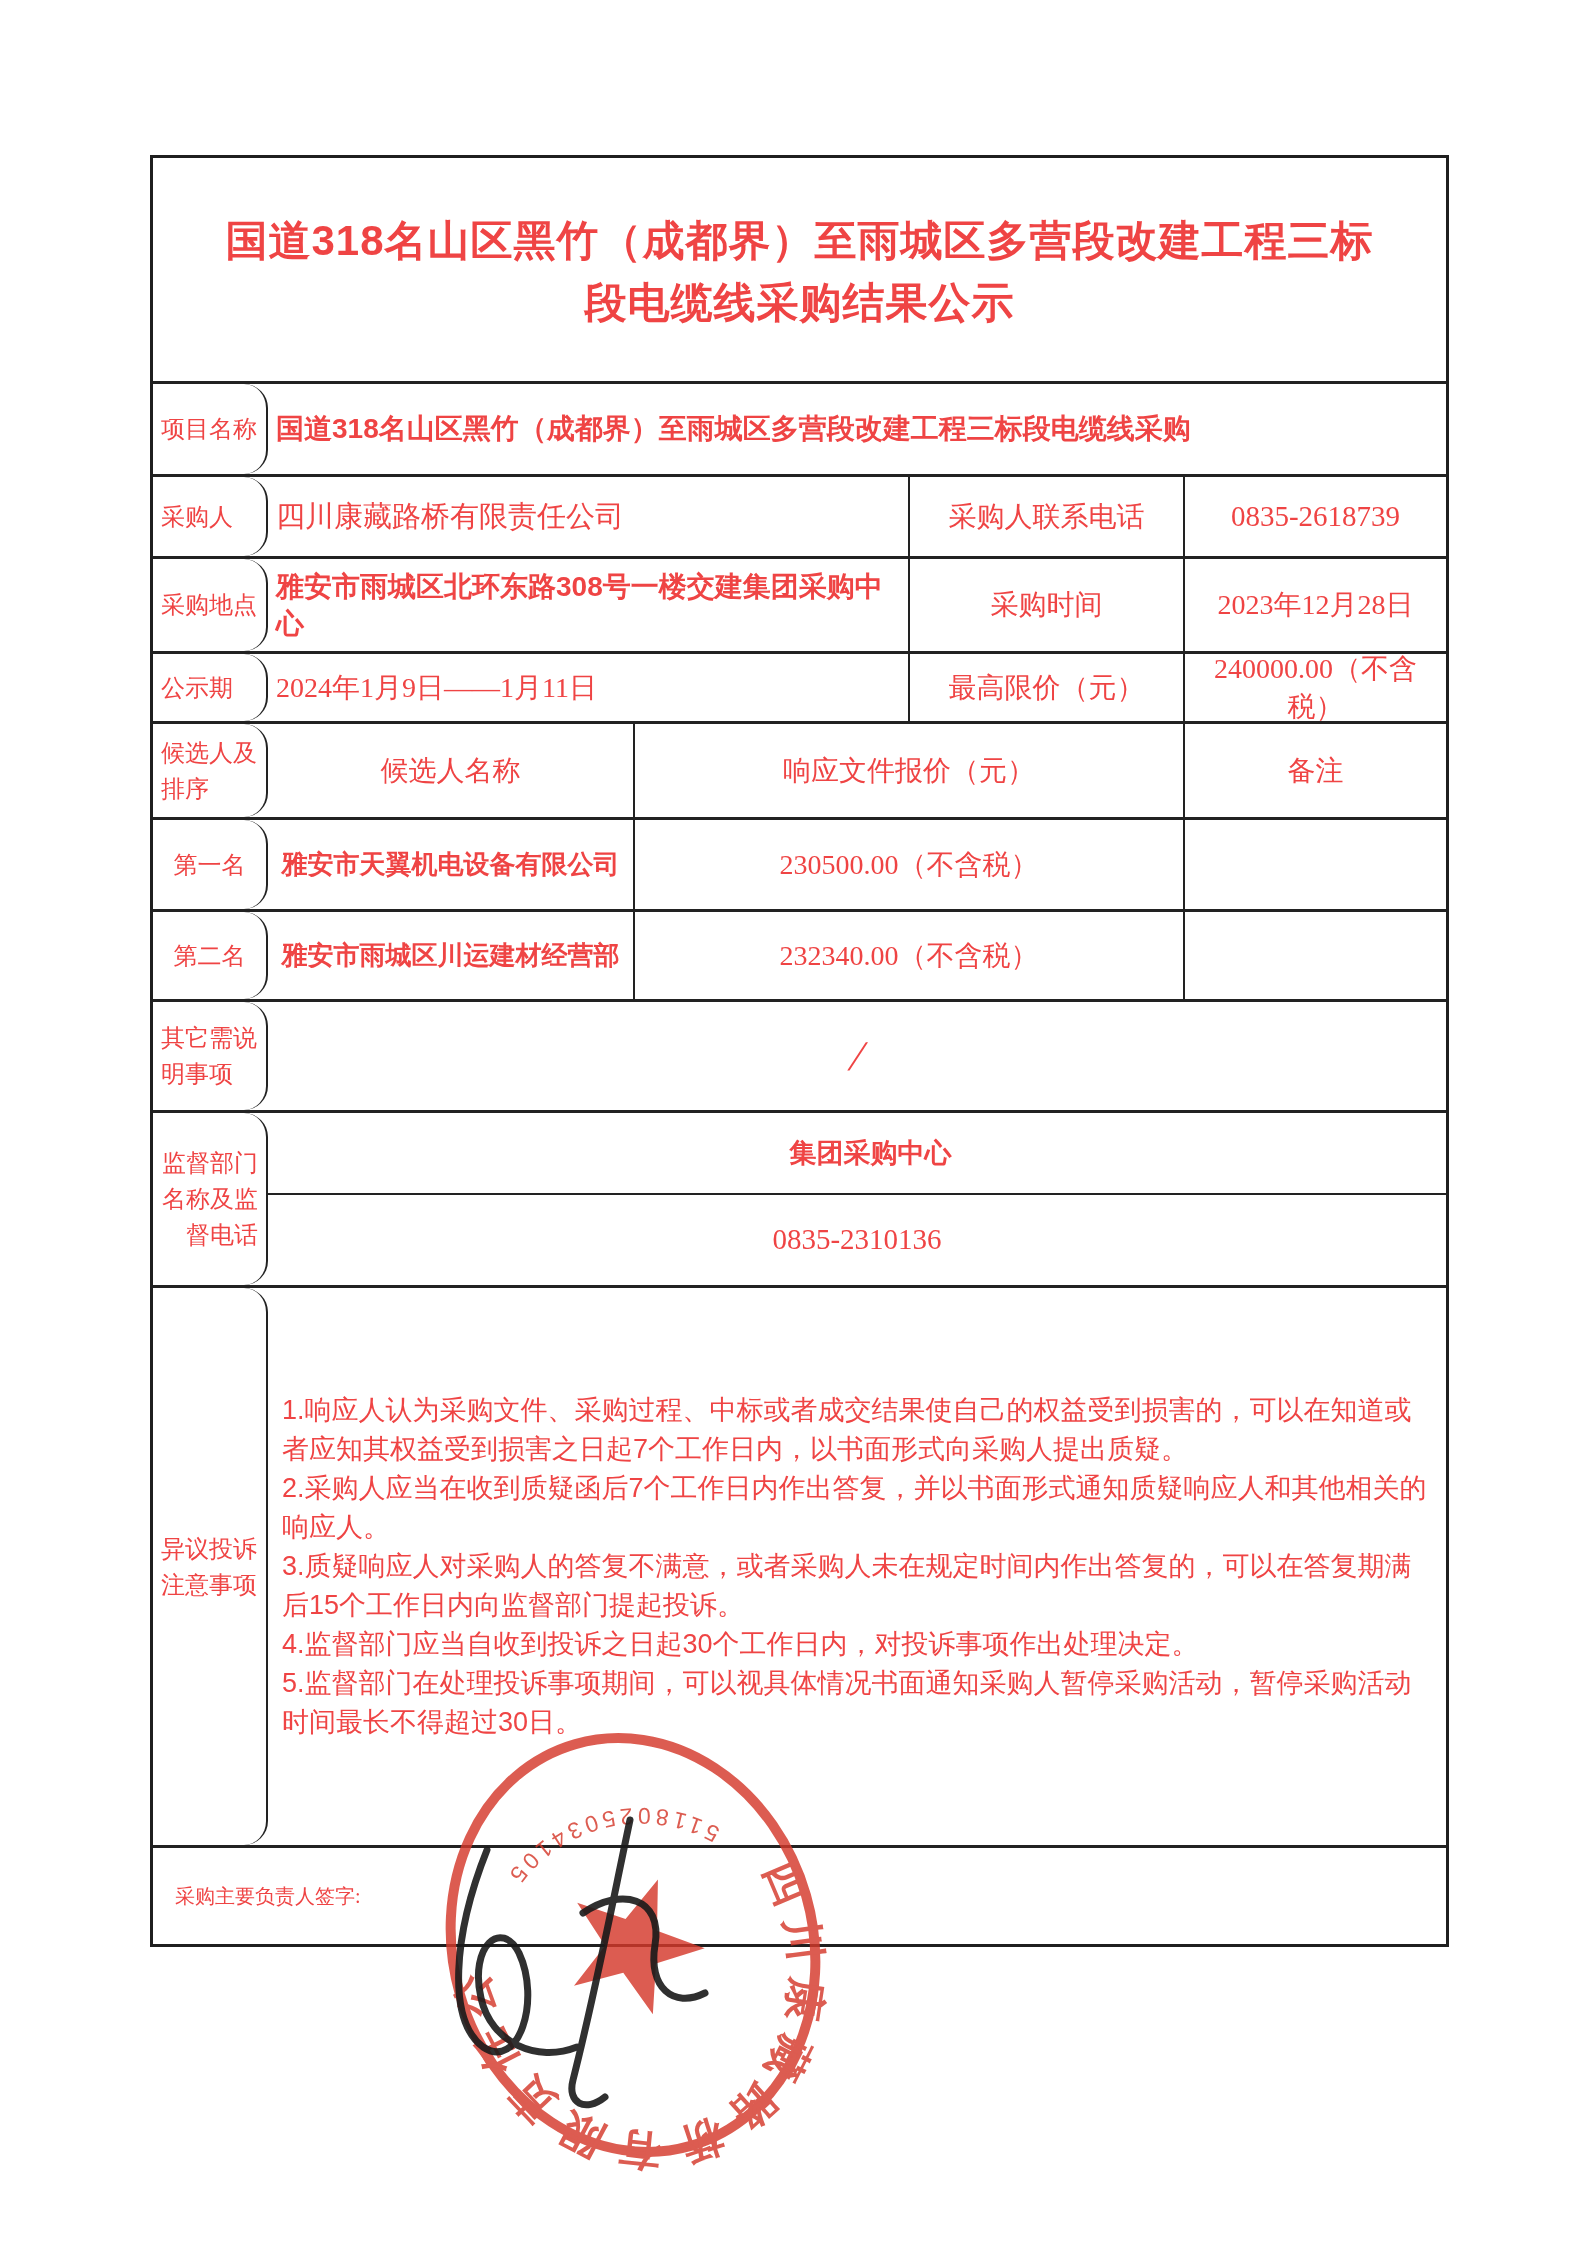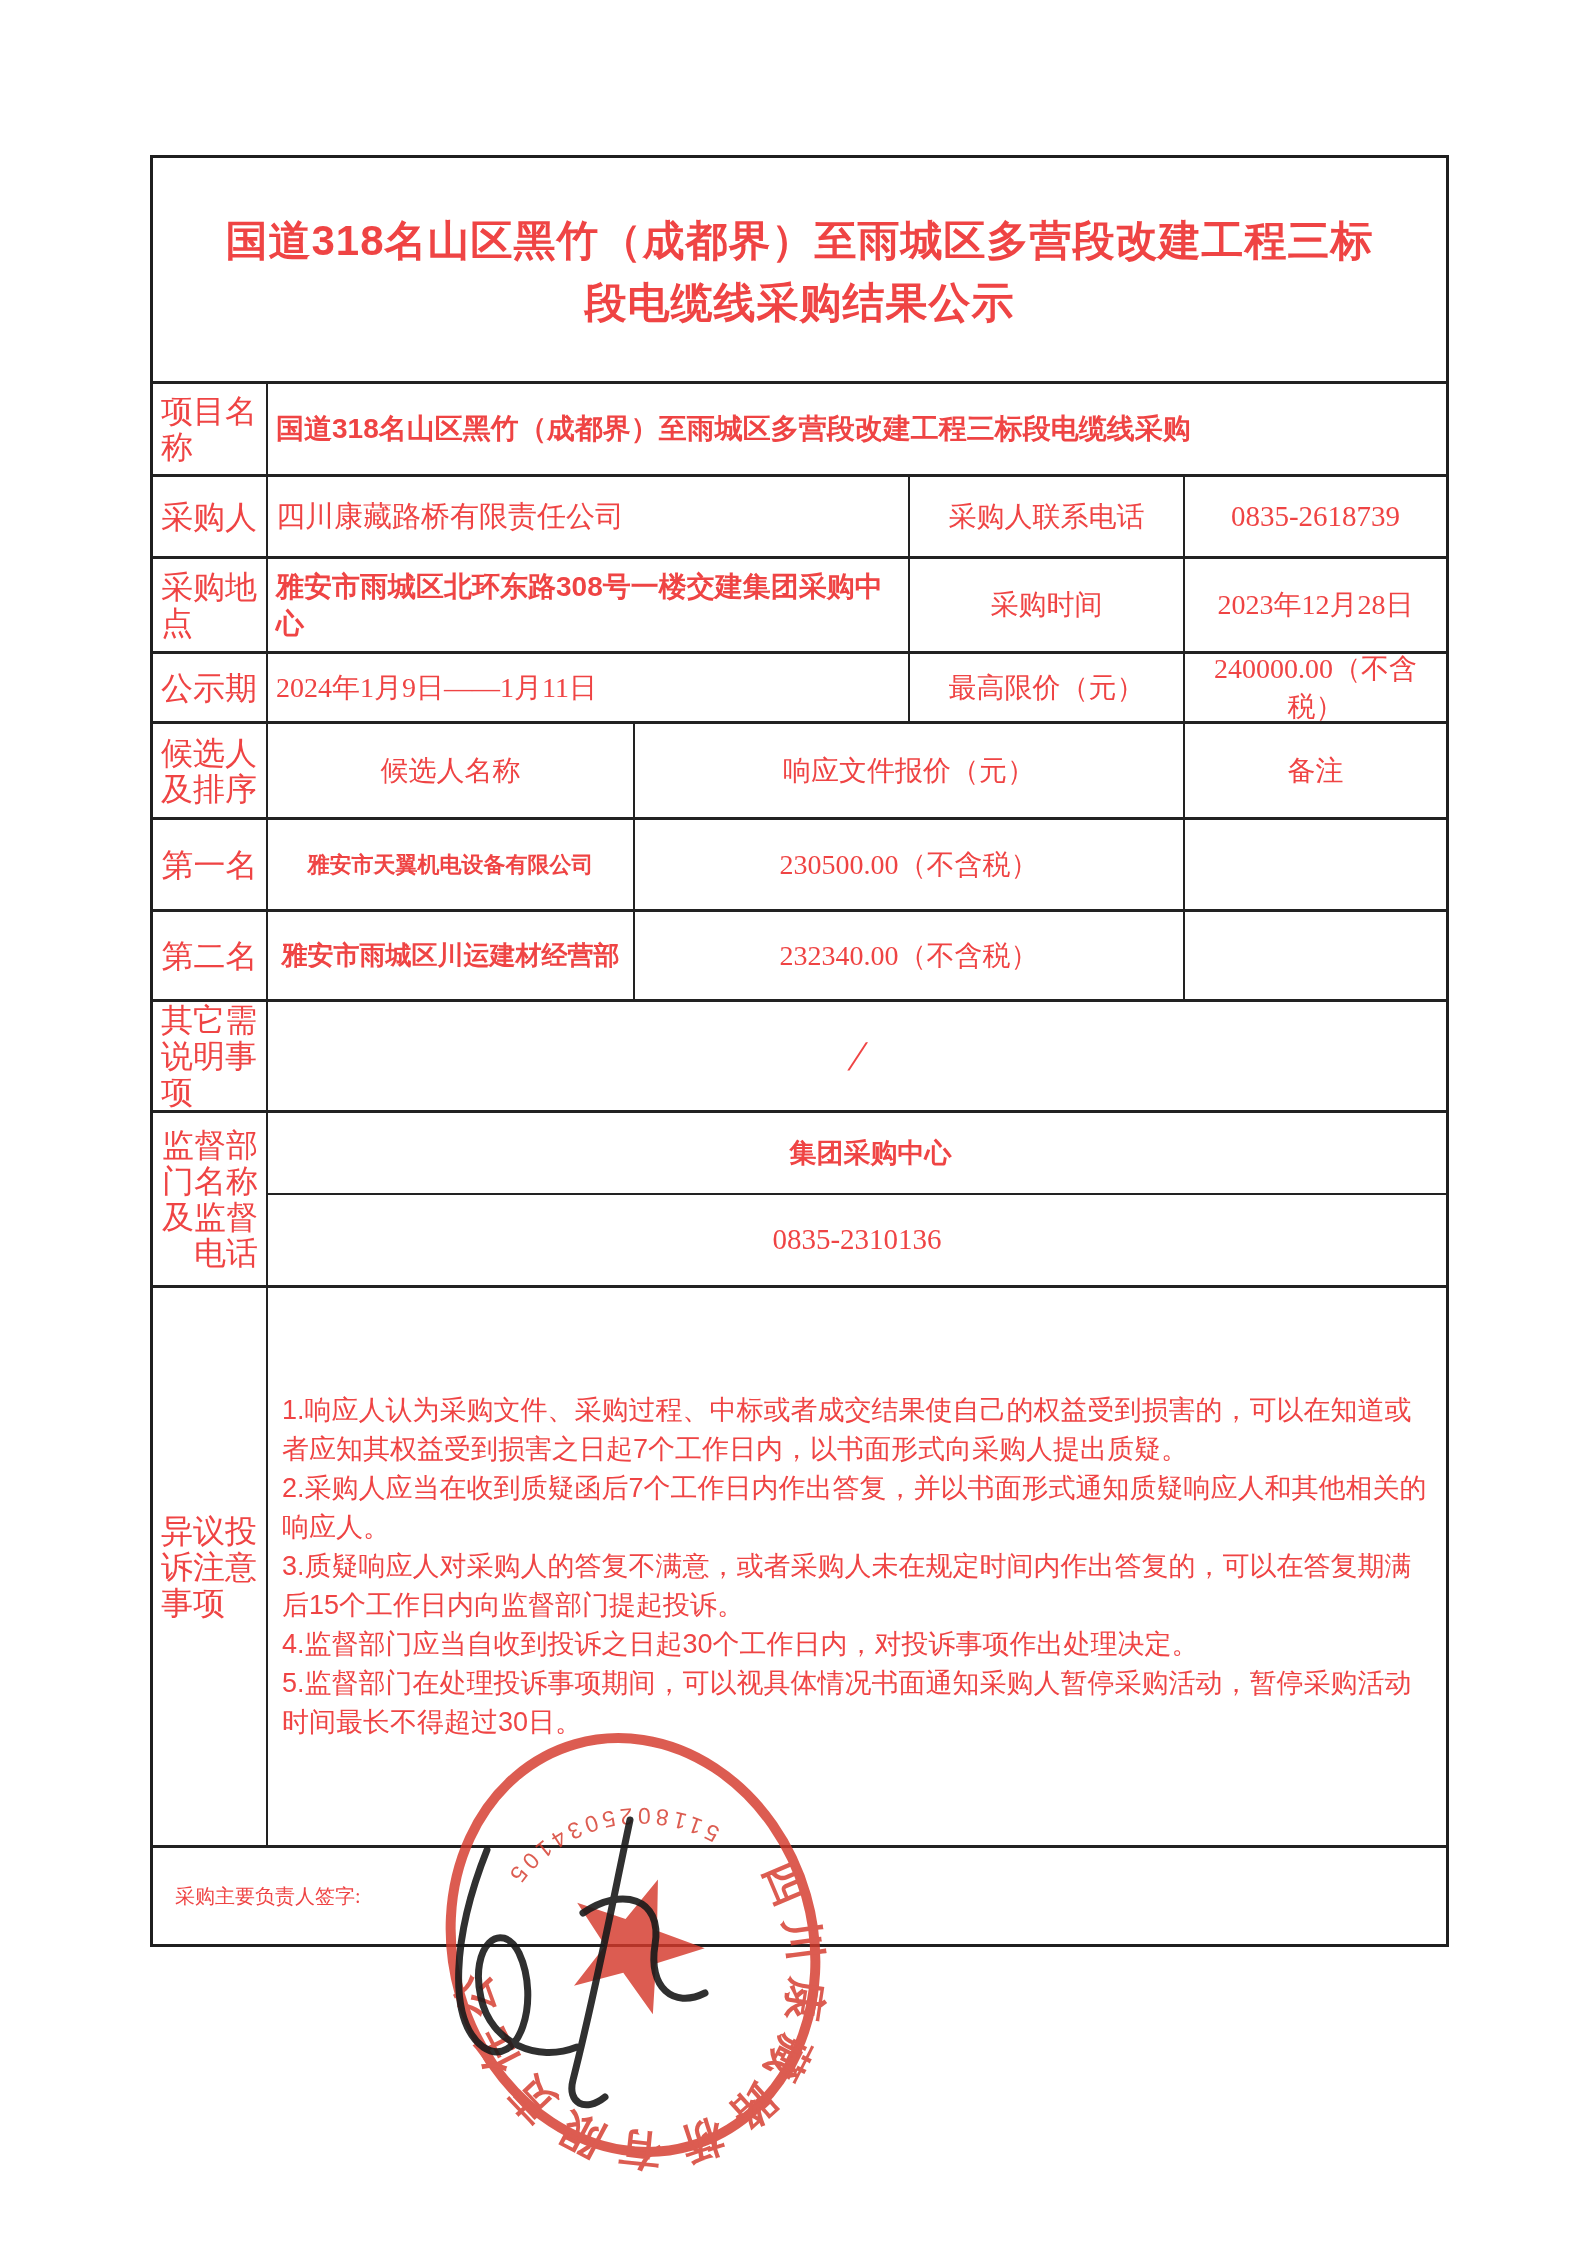--- a/index.html
+++ b/index.html
@@ -4,21 +4,21 @@
 <style>
   html,body{margin:0;padding:0;background:#ffffff;}
   .sheet{position:relative;width:1587px;height:2244px;background:#ffffff;overflow:hidden;
          font-family:"Liberation Serif","DejaVu Serif",serif;color:#ef4444;}
   .tbl{position:absolute;left:150px;top:155px;width:1293px;border:3px solid #1f1f1f;background:#fff;}
   .row{display:flex;box-sizing:border-box;border-bottom:3px solid #222;}
   .row:last-child{border-bottom:none;}
   .cell{box-sizing:border-box;border-right:2px solid #222;display:flex;align-items:center;
         padding:4px 8px;overflow:hidden;}
   .cell:last-child{border-right:none;}
-  .lbl{width:115px;flex:none;font-size:32px;line-height:36px;}
+  .lbl{width:115px;flex:none;font-size:24px;line-height:36px;border-radius:24px;}
   .c-wide{width:642px;flex:none;}
   .c-mid{width:275px;flex:none;justify-content:center;text-align:center;}
   .c-last{flex:1;justify-content:center;text-align:center;}
   .c-name{width:367px;flex:none;justify-content:center;text-align:center;}
   .c-price{width:550px;flex:none;justify-content:center;text-align:center;}
   .serif28{font-size:28px;}
   .serif29{font-size:29px;}
   .heibold{font-family:"Liberation Sans","DejaVu Sans",sans-serif;font-weight:bold;}
   .title-row{height:226px;display:flex;flex-direction:column;align-items:center;
              padding-top:52px;box-sizing:border-box;}
@@ -86,21 +86,21 @@
 
     <div class="row r-candhead">
       <div class="cell lbl">候选人及排序</div>
       <div class="cell c-name serif28">候选人名称</div>
       <div class="cell c-price serif28">响应文件报价（元）</div>
       <div class="cell c-last serif28">备注</div>
     </div>
 
     <div class="row r-first">
       <div class="cell lbl rank-cell">第一名</div>
-      <div class="cell c-name heibold" style="font-size:22px;">雅安市天翼机电设备有限公司</div>
+      <div class="cell c-name heibold" style="font-size:26px;">雅安市天翼机电设备有限公司</div>
       <div class="cell c-price serif28">230500.00（不含税）</div>
       <div class="cell c-last"></div>
     </div>
 
     <div class="row r-second">
       <div class="cell lbl rank-cell">第二名</div>
       <div class="cell c-name heibold" style="font-size:26px;">雅安市雨城区川运建材经营部</div>
       <div class="cell c-price serif28">232340.00（不含税）</div>
       <div class="cell c-last"></div>
     </div>

